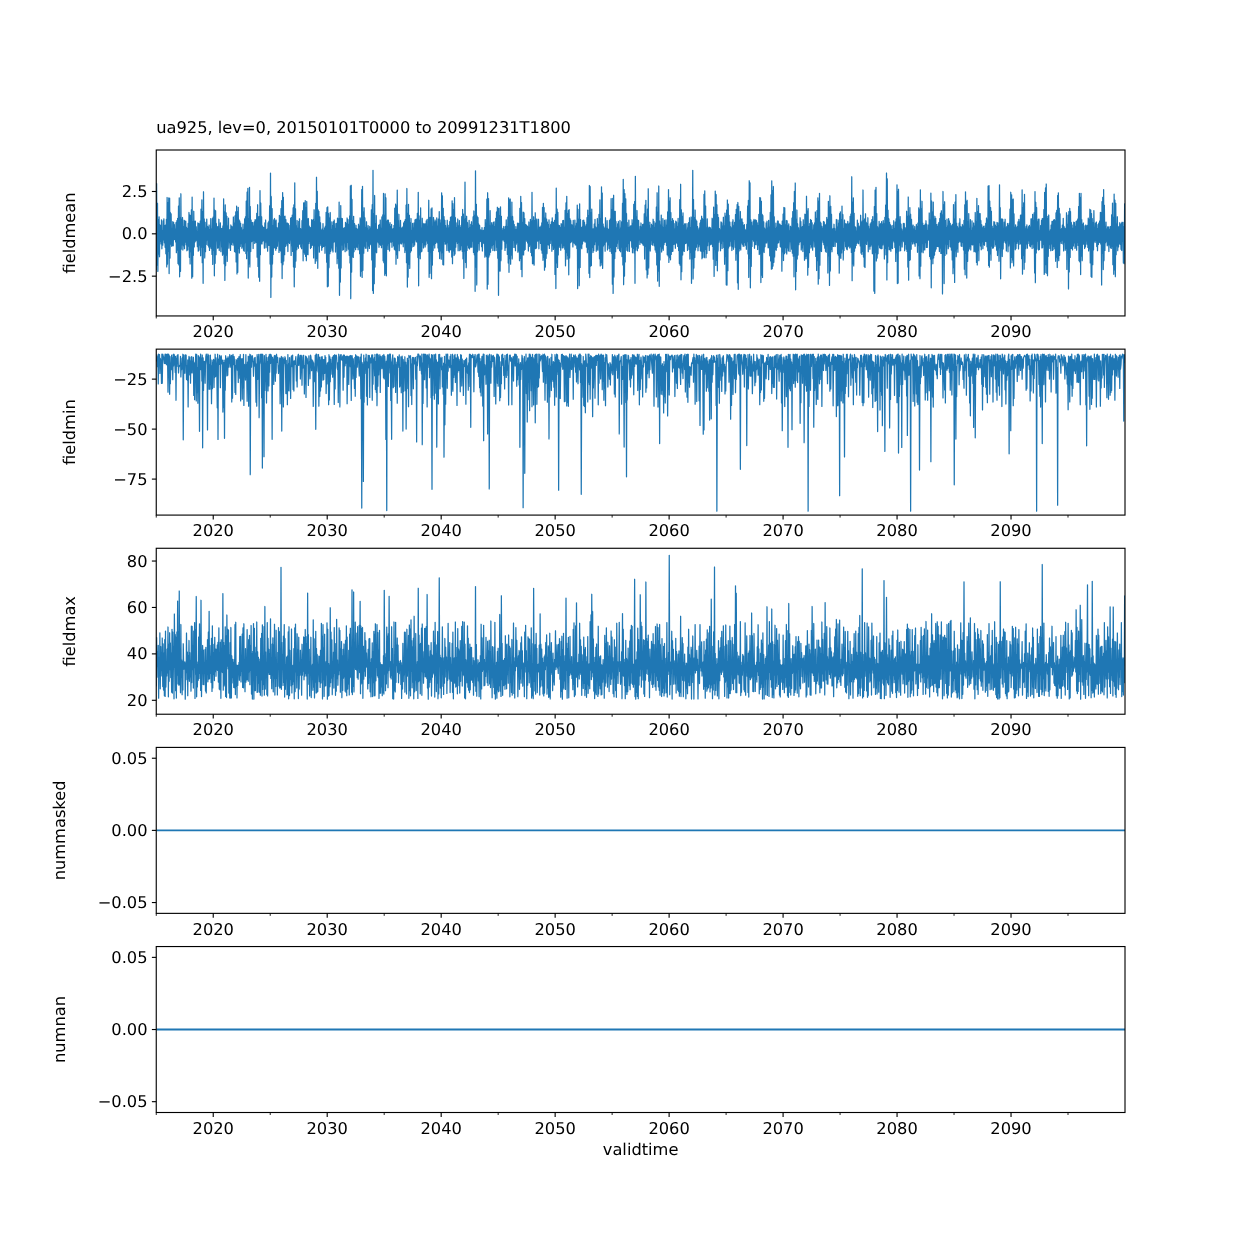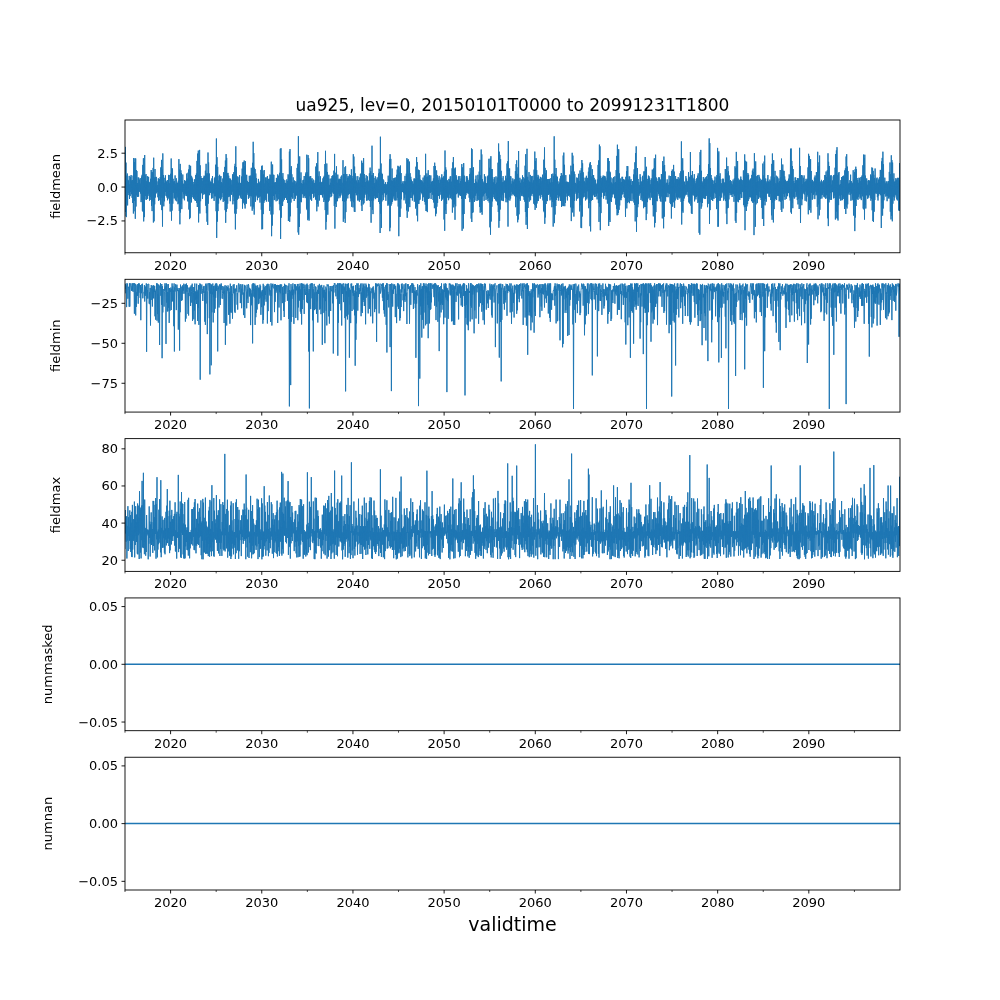--- a/index.html
+++ b/index.html
@@ -5,25 +5,25 @@
   html,body{margin:0;padding:0;background:#ffffff;}
   .figure{
     position:relative;
     width:1000px;height:1000px;
     background:#ffffff;
     font-family:"DejaVu Sans", sans-serif;
     overflow:hidden;
   }
   .title{
     position:absolute;left:125px;width:775px;top:95px;
-    text-align:center;font-size:17px;color:#000;
+    font-size:13px;color:#000;
   }
   .xlabel{
     position:absolute;left:125px;width:775px;top:913px;
-    text-align:center;font-size:19px;color:#000;
+    text-align:center;font-size:13px;color:#000;
   }
   svg.plots{position:absolute;left:0;top:0;}
 </style>
 </head>
 <body>
 
 <div class="figure">
   <div class="title">ua925, lev=0, 20150101T0000 to 20991231T1800</div>
   <svg class="plots" width="1000" height="1000" id="plots">
       <clipPath id="clip0">

